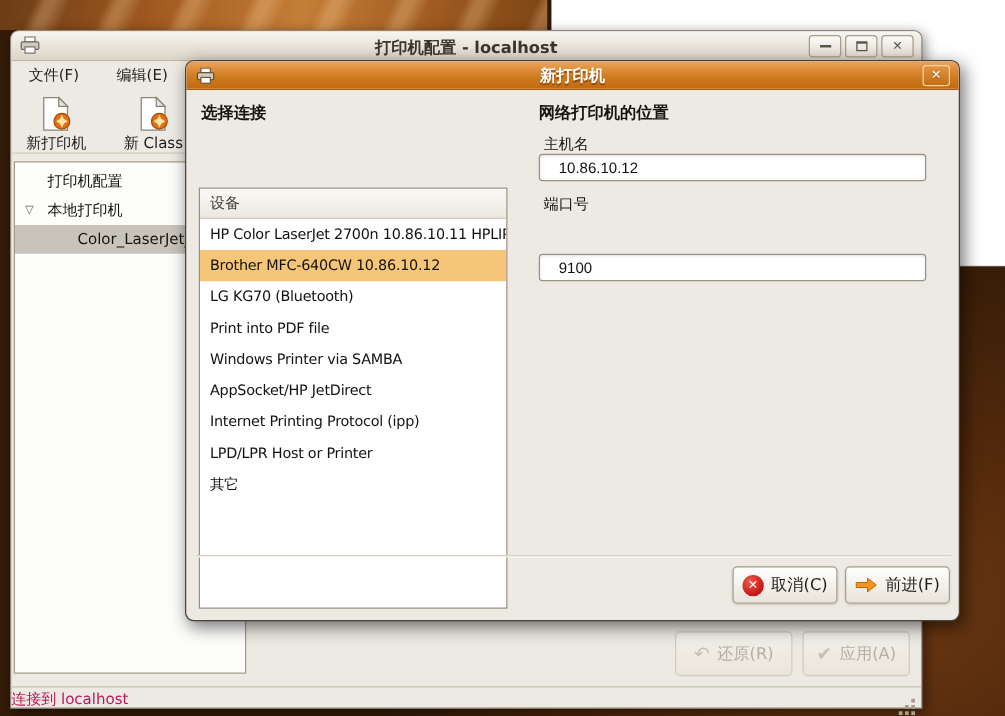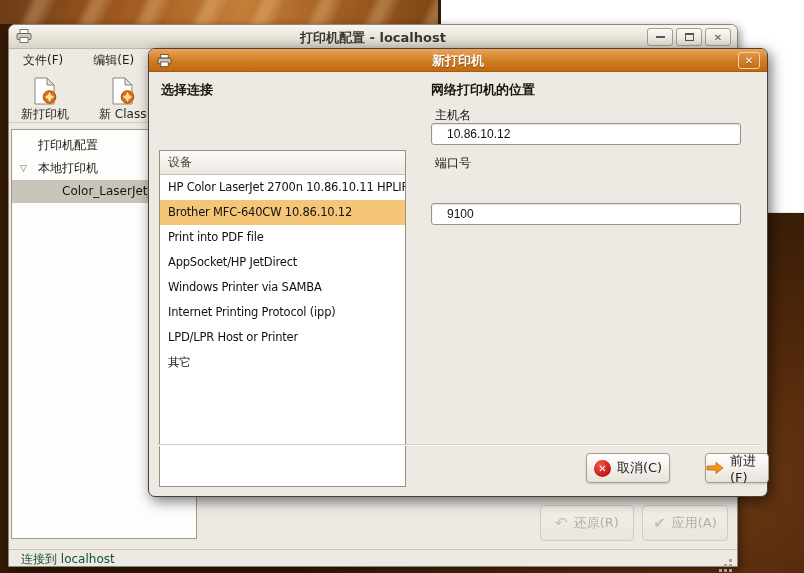--- a/index.html
+++ b/index.html
@@ -50,21 +50,21 @@
   .tree-row .lbl { position:absolute; left:26px; }
   .tree-row.child .lbl { left:50px; }
   .tree-row.selected { background:#C9C4BB; }
 
   .mw-action-btn { top:480px; height:36px; background:linear-gradient(#F4F1EB,#EAE5DC);
     border:1px solid #D2CBBE; border-radius:4px; color:#B5AEA2; font-size:13px;
     display:flex; align-items:center; justify-content:center; gap:6px; }
   .dis-ico { font-size:15px; color:#C7C0B2; }
 
   .mw-statusbar { left:0; top:524px; width:100%; height:19px; border-top:1px solid #C9C2B4;
-    font-size:12px; color:#14532d; display:flex; align-items:center; padding-left:12px; }
+    font-size:12px; color:#be185d; display:flex; align-items:center; padding-left:0; }
   .resize-grip { right:5px; bottom:4px; width:3px; height:3px; background:#A79E8E;
     box-shadow:-5px 5px 0 #A79E8E, 0 5px 0 #A79E8E, -10px 10px 0 #A79E8E, -5px 10px 0 #A79E8E, 0 10px 0 #A79E8E; }
 
   
   .dialog { left:148px; top:48px; width:620px; height:449px;
     background:#EDE9E3; border:1px solid #49413A; border-radius:7px;
     box-shadow:3px 4px 14px rgba(0,0,0,.55); }
   .dlg-titlebar { left:0; top:0; width:100%; height:23px; border-radius:6px 6px 0 0;
     background:linear-gradient(#ECA45C,#D07C20 55%,#C06A12);
     border-bottom:1px solid #A85A0E; }
@@ -200,41 +200,42 @@
       <span>✕</span>
     </div>
   </div>
 
   <div class="abs dlg-header" style="left:12px;top:32px;">选择连接</div>
 
   <div class="abs device-list">
     <div class="device-colhdr">设备</div>
     <div class="device-row">HP Color LaserJet 2700n 10.86.10.11 HPLIP</div>
     <div class="device-row sel">Brother MFC-640CW 10.86.10.12</div>
+    <div class="device-row">LG KG70 (Bluetooth)</div>
     <div class="device-row">Print into PDF file</div>
+    <div class="device-row">Windows Printer via SAMBA</div>
     <div class="device-row">AppSocket/HP JetDirect</div>
-    <div class="device-row">Windows Printer via SAMBA</div>
     <div class="device-row">Internet Printing Protocol (ipp)</div>
     <div class="device-row">LPD/LPR Host or Printer</div>
     <div class="device-row">其它</div>
   </div>
 
   <div class="abs dlg-header" style="left:282px;top:32px;">网络打印机的位置</div>
   <div class="abs fld-label" style="left:286px;top:58px;">主机名</div>
   <input class="txt-input" style="left: 282px; top: 74px;" value="10.86.10.12">
   <div class="abs fld-label" style="left:286px;top:106px;">端口号</div>
   <input class="txt-input" style="left: 282px; top: 122px; margin-top: 32px;" value="9100">
 
   <div class="abs dlg-sep"></div>
 
   <div class="abs dlg-btn" style="left:437px;width:84px;">
     <span class="cancel-ico">✕</span>
     <span>取消(C)</span>
   </div>
-  <div class="abs dlg-btn" style="left:556px;width:64px;">
+  <div class="abs dlg-btn" style="left:527px;width:84px;">
     <span style="display:flex;">
       <svg width="18" height="14" viewBox="0 0 18 14">
         <path d="M1 5 h9 V1.5 L17 7 l-7 5.5 V9 H1 z" fill="#F7941D" stroke="#B96A00" stroke-width="0.8"></path>
       </svg>
     </span>
     <span>前进(F)</span>
   </div>
 </div>
 
 </body></html>

